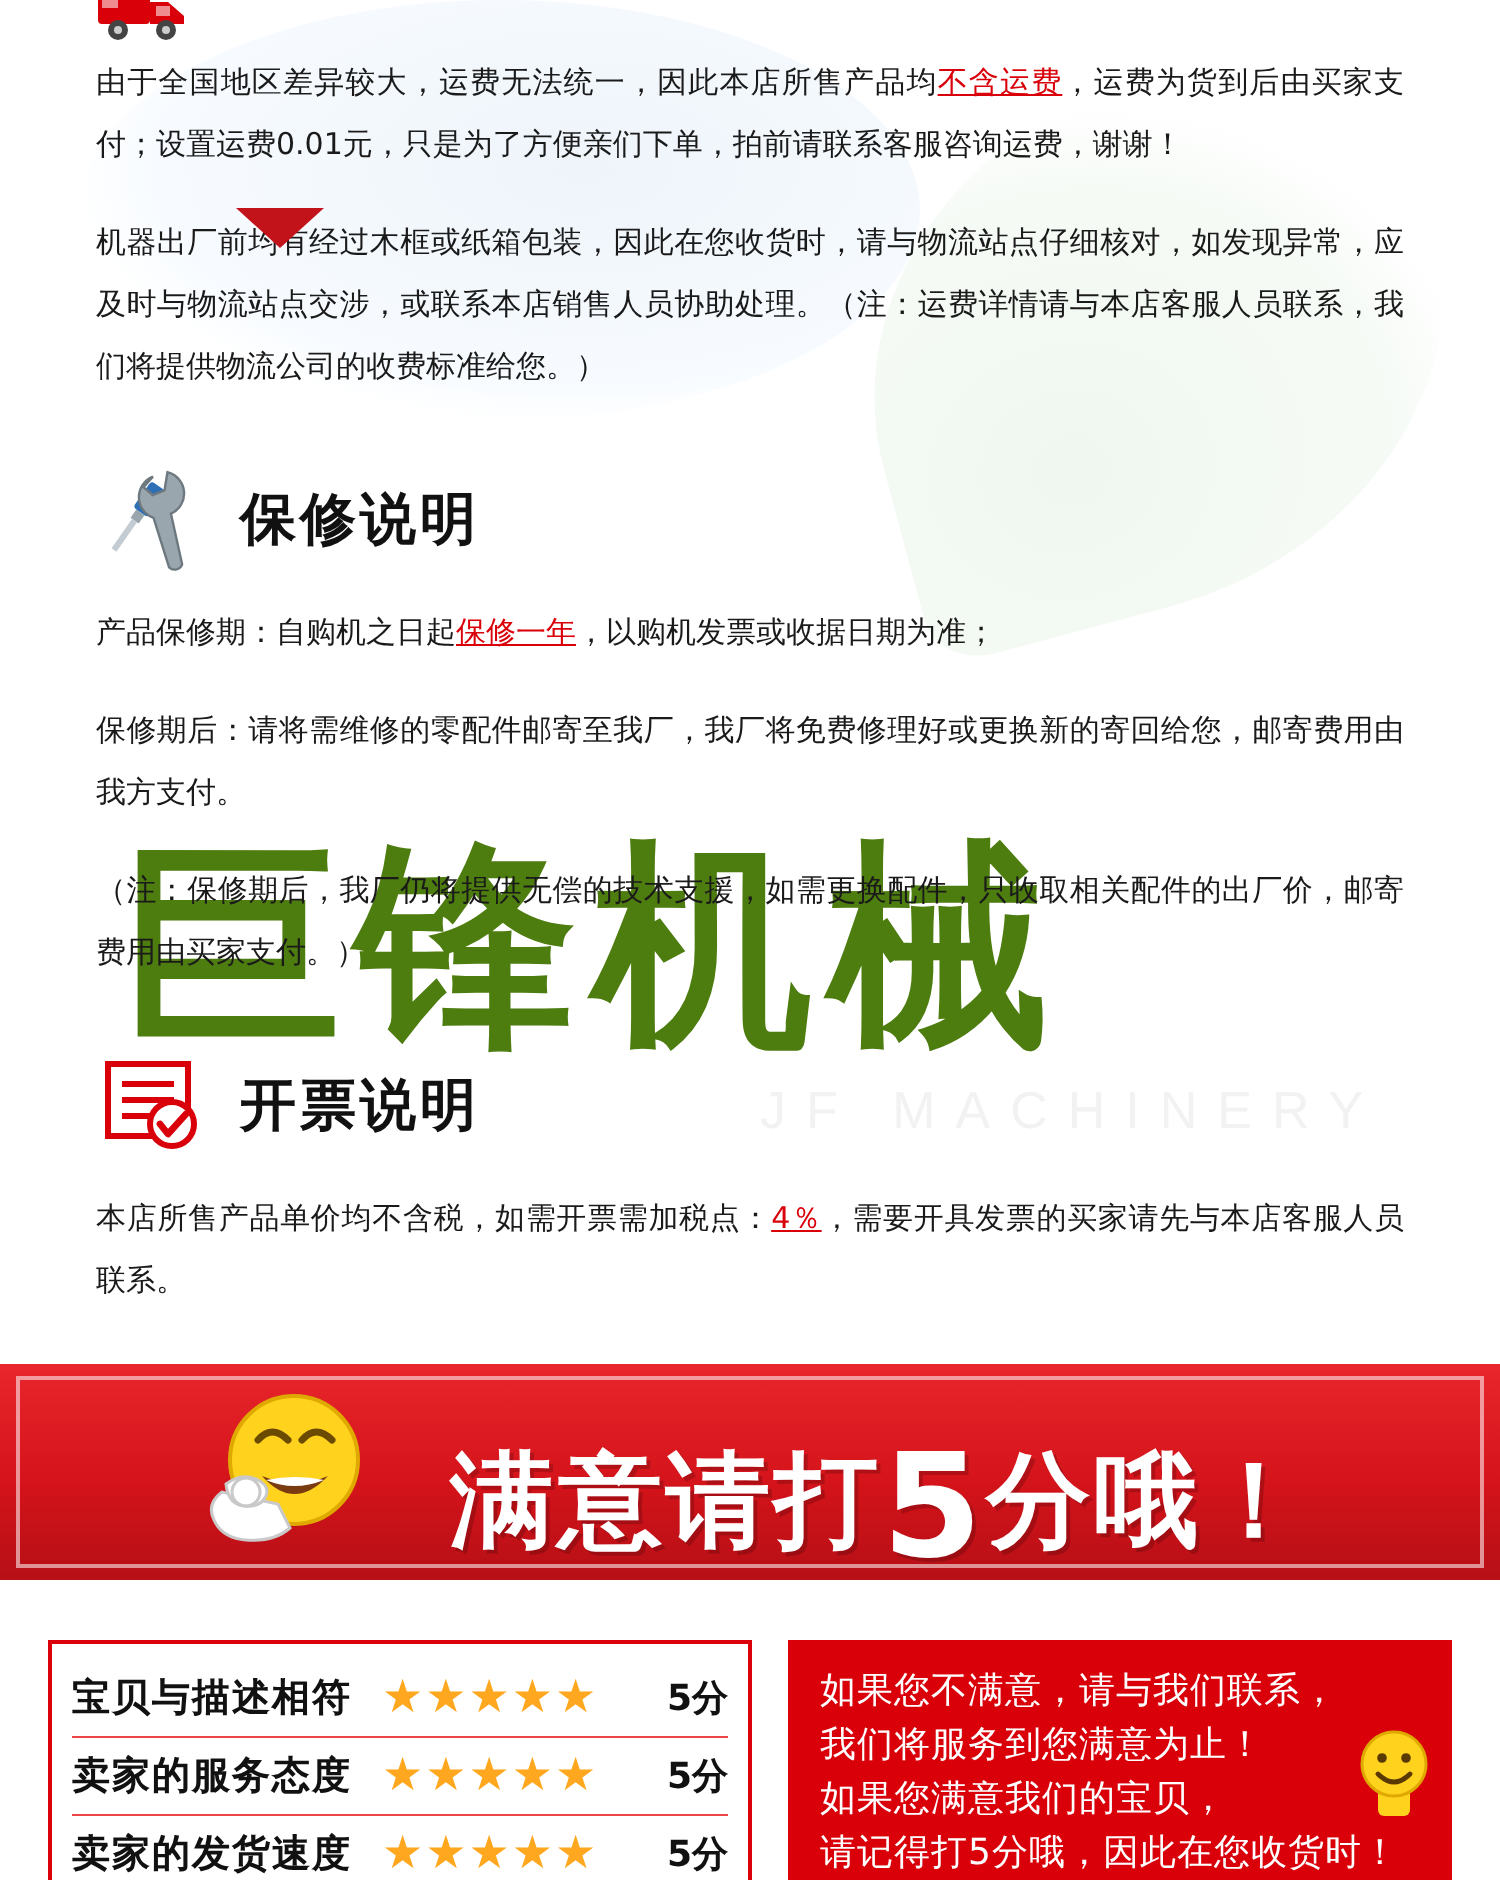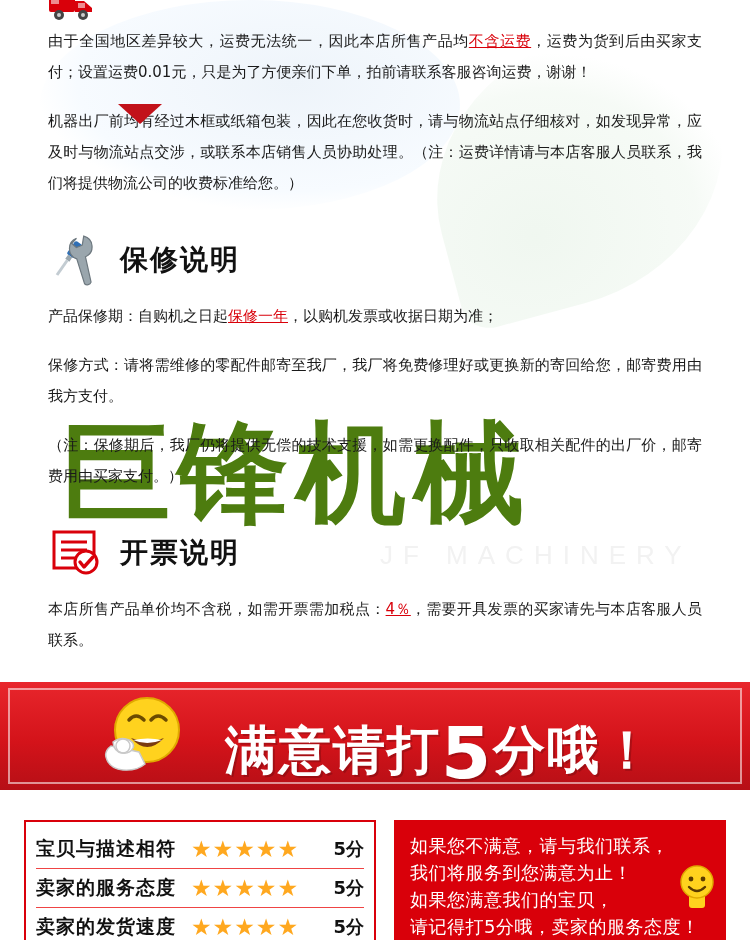--- a/index.html
+++ b/index.html
@@ -281,21 +281,21 @@
 
         <g transform="rotate(-40 38 26)">
           <path d="M44 4 a11 11 0 0 0 -13 16 l-10 24 a4 4 0 0 0 6 3 l12 -23 a11 11 0 0 0 12 -17 l-7 6 -6 -2 -1 -6 z" fill="#9aa6ad" stroke="#6d787f" stroke-width="1.2"></path>
         </g>
       </svg>
     </div>
     <div class="sec-title">保修说明</div>
   </div>
 
   <p class="para"><span>产品保修期：自购机之日起</span><span class="u-red">保修一年</span><span>，以购机发票或收据日期为准；</span></p>
-  <p class="para">保修方式：请将需维修的零配件邮寄至我厂，我厂将免费修理好或更换新的寄回给您，邮寄费用由我方支付。</p>
+  <p class="para">保修期后：请将需维修的零配件邮寄至我厂，我厂将免费修理好或更换新的寄回给您，邮寄费用由我方支付。</p>
   <p class="para">（注：保修期后，我厂仍将提供无偿的技术支援，如需更换配件，只收取相关配件的出厂价，邮寄费用由买家支付。）</p>
 
   <div class="sec-head">
     <div class="icon ico-invoice">
       <svg viewBox="0 0 62 54" width="62" height="54">
         <rect x="6" y="6" width="40" height="36" fill="none" stroke="#d9000a" stroke-width="3"></rect>
         <line x1="13" y1="16" x2="39" y2="16" stroke="#d9000a" stroke-width="3"></line>
         <line x1="13" y1="24" x2="39" y2="24" stroke="#d9000a" stroke-width="3"></line>
         <line x1="13" y1="32" x2="30" y2="32" stroke="#d9000a" stroke-width="3"></line>
         <circle cx="38" cy="36" r="11" fill="#fff" stroke="#d9000a" stroke-width="3"></circle>
@@ -346,21 +346,21 @@
       <div class="rate-label">卖家的发货速度</div>
       <div class="stars">★★★★★</div>
       <div class="rate-score">5分</div>
     </div>
   </div>
 
   <div class="notice">
     <p>如果您不满意，请与我们联系，</p>
     <p>我们将服务到您满意为止！</p>
     <p>如果您满意我们的宝贝，</p>
-    <p>请记得打5分哦，卖家的服务态度！</p>
+    <p>请记得打5分哦，因此在您收货时！</p>
     <div class="notice-smiley">
       <svg viewBox="0 0 42 46" width="42" height="46">
         <rect x="13" y="30" width="16" height="14" rx="3" fill="#ffd21e"></rect>
         <circle cx="21" cy="18" r="16" fill="#ffd21e" stroke="#e0a900" stroke-width="1.5"></circle>
         <circle cx="15" cy="15" r="2.4" fill="#5a3a00"></circle>
         <circle cx="27" cy="15" r="2.4" fill="#5a3a00"></circle>
         <path d="M13 23 q8 8 16 0" fill="none" stroke="#5a3a00" stroke-width="2.4" stroke-linecap="round"></path>
       </svg>
     </div>
   </div>

